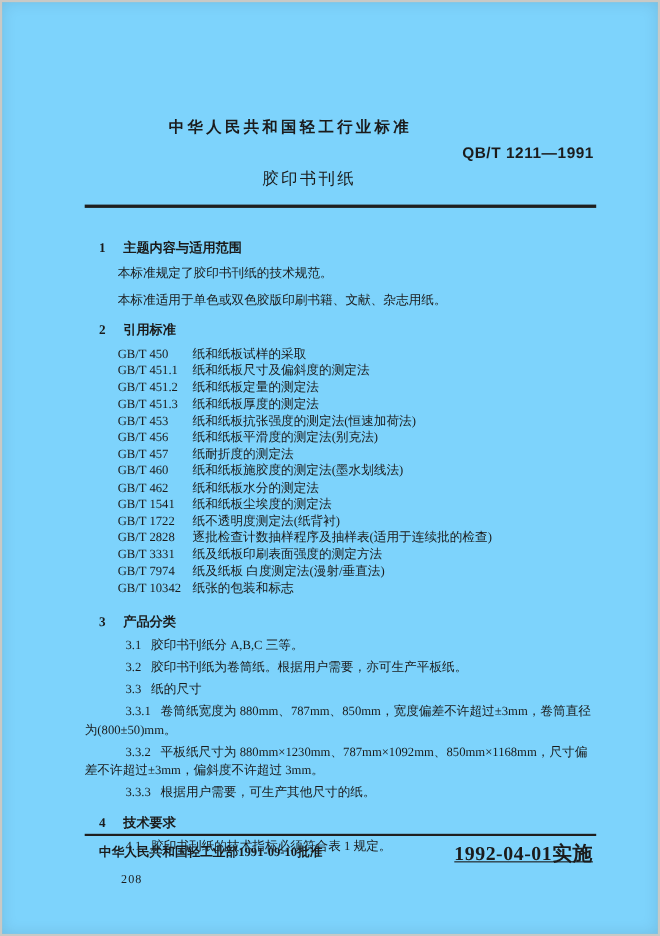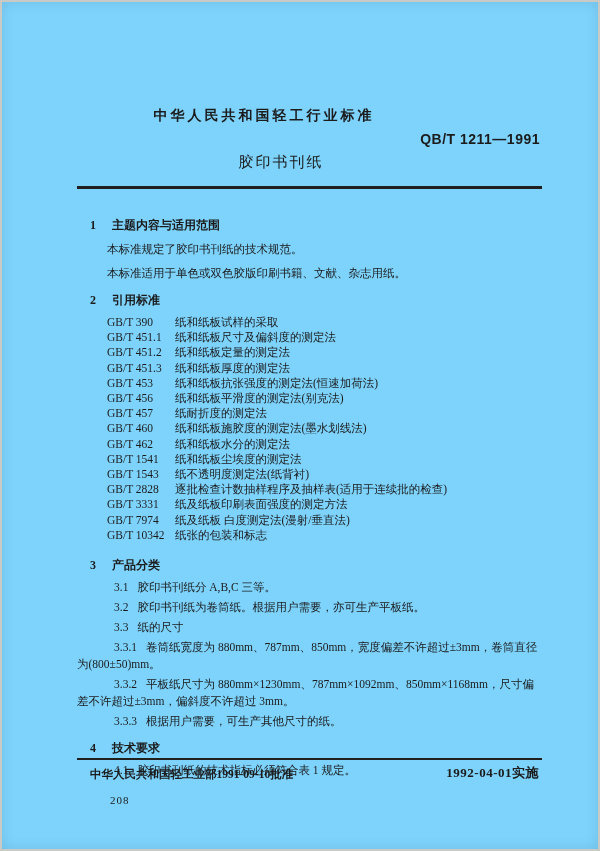--- a/index.html
+++ b/index.html
@@ -56,21 +56,21 @@
   .foot-rule {
     position: absolute; top: 756px; left: 75px;
     width: 465px; height: 2px; background: #1f1f1f;
   }
   .foot-left {
     position: absolute; top: 765px; left: 88px;
     font-size: 11.5px; font-weight: bold;
   }
   .foot-right {
     position: absolute; top: 762px; right: 59px;
-    font-size: 13px; font-weight: bold; letter-spacing: 0.5px;
+    font-size: 18px; font-weight: bold; letter-spacing: 0.5px; text-decoration: underline;
   }
   .page-num {
     position: absolute; top: 792px; left: 108px;
     font-size: 11px; letter-spacing: 1px;
   }
 </style>
 </head>
 <body>
 
 <div class="page">
@@ -89,21 +89,21 @@
     <p class="para">本标准规定了胶印书刊纸的技术规范。</p>
     <p class="para">本标准适用于单色或双色胶版印刷书籍、文献、杂志用纸。</p>
 
     <div class="sec-heading mt-sec2">
       <span class="sec-num">2</span>
       <span class="sec-title">引用标准</span>
     </div>
     <div class="ref-list">
 
     <div class="ref-row">
-        <span class="ref-code">GB/T 390</span><span class="ref-name">纸和纸板试样的采取</span>
+        <span class="ref-code">GB/T 450</span><span class="ref-name">纸和纸板试样的采取</span>
       </div>
         <div class="ref-row">
         <span class="ref-code">GB/T 451.1</span><span class="ref-name">纸和纸板尺寸及偏斜度的测定法</span>
       </div>
         <div class="ref-row">
         <span class="ref-code">GB/T 451.2</span><span class="ref-name">纸和纸板定量的测定法</span>
       </div>
         <div class="ref-row">
         <span class="ref-code">GB/T 451.3</span><span class="ref-name">纸和纸板厚度的测定法</span>
       </div>
@@ -119,21 +119,21 @@
         <div class="ref-row">
         <span class="ref-code">GB/T 460</span><span class="ref-name">纸和纸板施胶度的测定法(墨水划线法)</span>
       </div>
         <div class="ref-row">
         <span class="ref-code">GB/T 462</span><span class="ref-name">纸和纸板水分的测定法</span>
       </div>
         <div class="ref-row">
         <span class="ref-code">GB/T 1541</span><span class="ref-name">纸和纸板尘埃度的测定法</span>
       </div>
         <div class="ref-row">
-        <span class="ref-code">GB/T 1543</span><span class="ref-name">纸不透明度测定法(纸背衬)</span>
+        <span class="ref-code">GB/T 1722</span><span class="ref-name">纸不透明度测定法(纸背衬)</span>
       </div>
         <div class="ref-row">
         <span class="ref-code">GB/T 2828</span><span class="ref-name">逐批检查计数抽样程序及抽样表(适用于连续批的检查)</span>
       </div>
         <div class="ref-row">
         <span class="ref-code">GB/T 3331</span><span class="ref-name">纸及纸板印刷表面强度的测定方法</span>
       </div>
         <div class="ref-row">
         <span class="ref-code">GB/T 7974</span><span class="ref-name">纸及纸板 白度测定法(漫射/垂直法)</span>
       </div>

